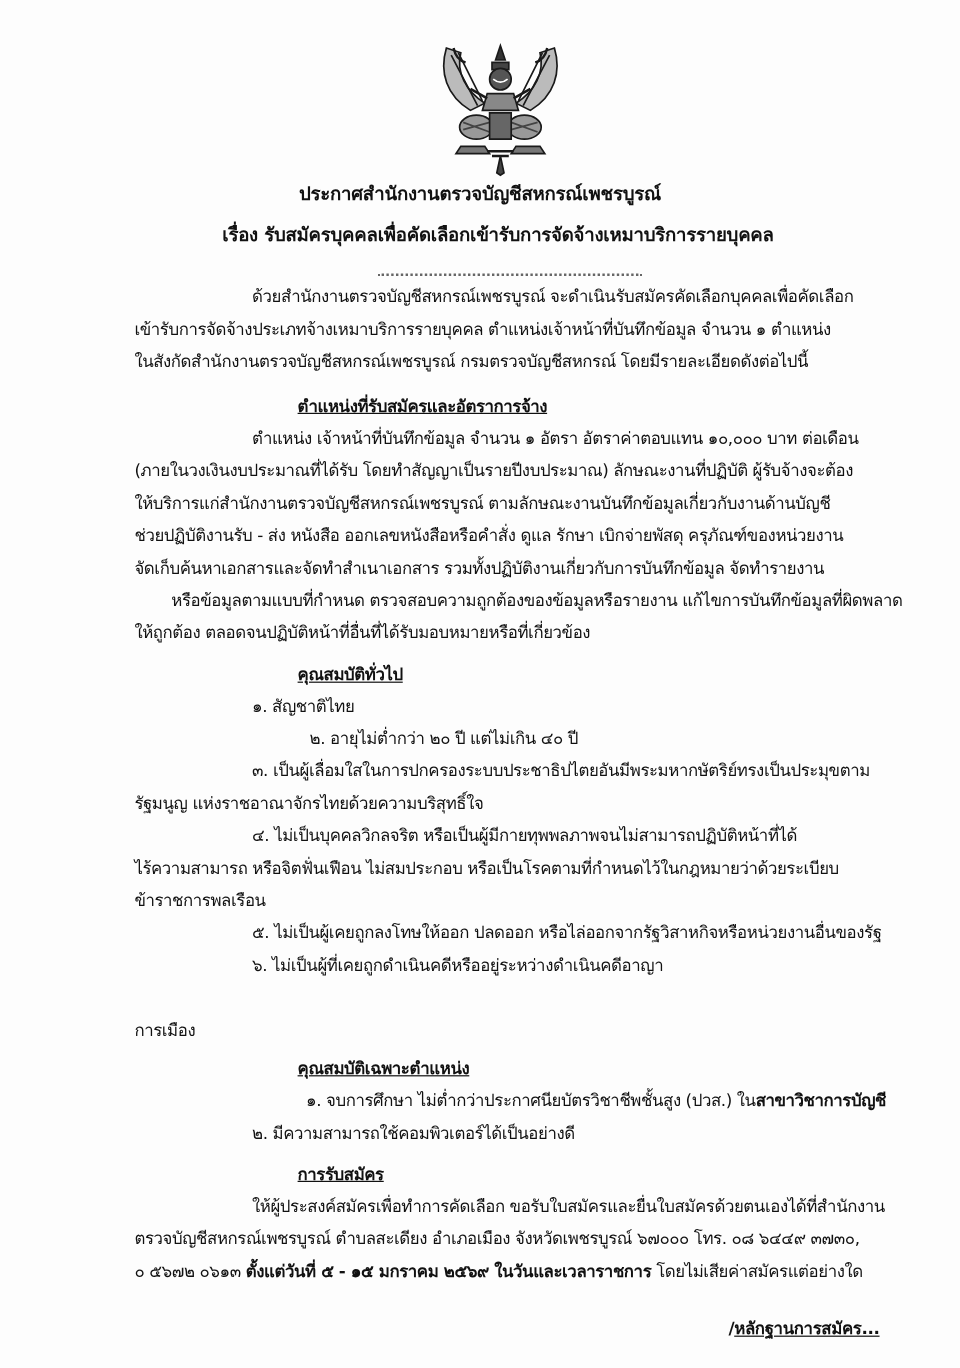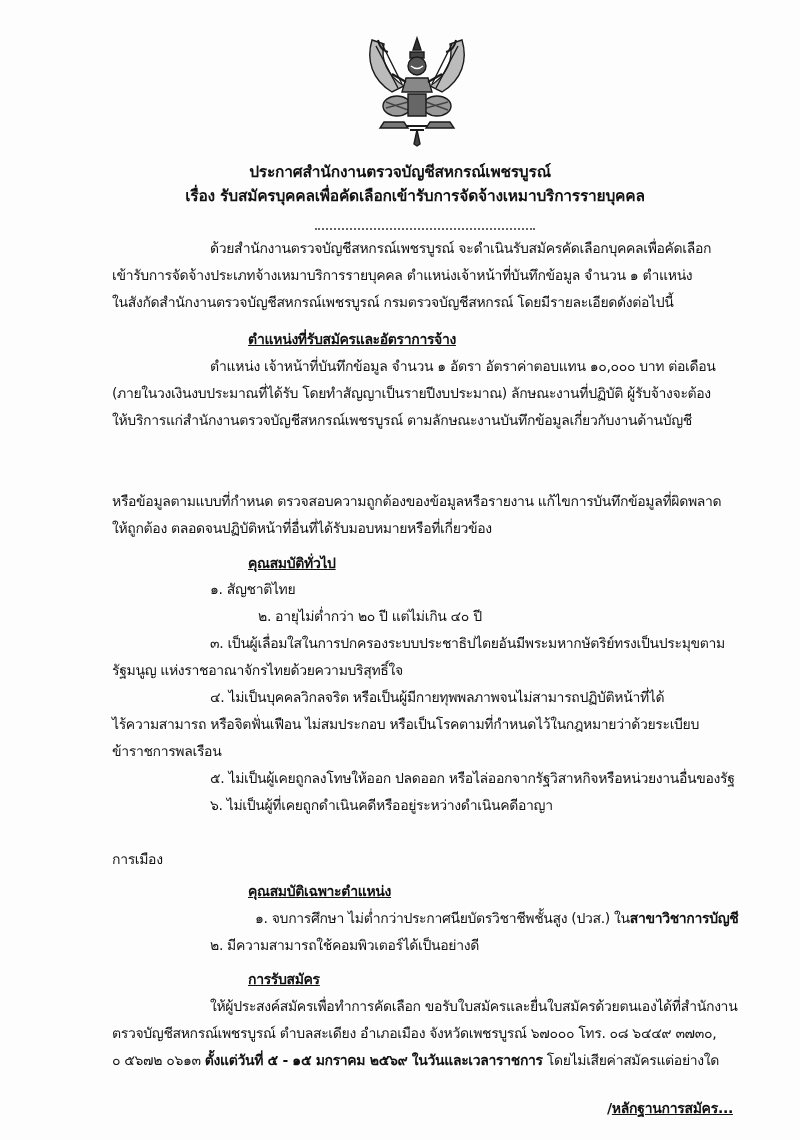--- a/index.html
+++ b/index.html
@@ -56,33 +56,35 @@
       <path d="M24 72 l22 8 M24 78 l22 -6 M64 72 l22 8 M64 78 l22 -6" stroke="#444"></path>
       <path d="M46 64 h18 v22 h-18 z" fill="#666"></path>
 
       <path d="M22 92 h20 l4 6 h-28 z" fill="#777"></path>
       <path d="M68 92 h20 l4 6 h-28 z" fill="#777"></path>
       <path d="M44 96 h22 M48 100 h14" stroke-width="2"></path>
       <path d="M55 100 L52 114 L55 116 L58 114 Z" fill="#444"></path>
     </g>
   </svg>
 
-  <div class="title" style="top:160px;">ประกาศสำนักงานตรวจบัญชีสหกรณ์เพชรบูรณ์</div>
+  <div class="title" style="top:150px;">ประกาศสำนักงานตรวจบัญชีสหกรณ์เพชรบูรณ์</div>
   <div class="title" style="top:184px;padding-left:15px;">เรื่อง รับสมัครบุคคลเพื่อคัดเลือกเข้ารับการจัดจ้างเหมาบริการรายบุคคล</div>
   <div class="dots"></div>
 
   <div class="line ind" style="top:237px;">ด้วยสำนักงานตรวจบัญชีสหกรณ์เพชรบูรณ์ จะดำเนินรับสมัครคัดเลือกบุคคลเพื่อคัดเลือก</div>
   <div class="line" style="top:264px; width:625px;">เข้ารับการจัดจ้างประเภทจ้างเหมาบริการรายบุคคล ตำแหน่งเจ้าหน้าที่บันทึกข้อมูล จำนวน ๑ ตำแหน่ง</div>
   <div class="line" style="top:291px;">ในสังกัดสำนักงานตรวจบัญชีสหกรณ์เพชรบูรณ์ กรมตรวจบัญชีสหกรณ์ โดยมีรายละเอียดดังต่อไปนี้</div>
 
   <div class="line ind heading" style="top:328px;">ตำแหน่งที่รับสมัครและอัตราการจ้าง</div>
   <div class="line ind" style="top:355px;">ตำแหน่ง เจ้าหน้าที่บันทึกข้อมูล จำนวน ๑ อัตรา อัตราค่าตอบแทน ๑๐,๐๐๐ บาท ต่อเดือน</div>
   <div class="line" style="top:382px;">(ภายในวงเงินงบประมาณที่ได้รับ โดยทำสัญญาเป็นรายปีงบประมาณ) ลักษณะงานที่ปฏิบัติ ผู้รับจ้างจะต้อง</div>
   <div class="line" style="top:409px;">ให้บริการแก่สำนักงานตรวจบัญชีสหกรณ์เพชรบูรณ์ ตามลักษณะงานบันทึกข้อมูลเกี่ยวกับงานด้านบัญชี</div>
-  <div class="line" style="top:490px;">หรือข้อมูลตามแบบที่กำหนด ตรวจสอบความถูกต้องของข้อมูลหรือรายงาน แก้ไขการบันทึกข้อมูลที่ผิดพลาด</div>
+  <div class="line" style="top:436px;">ช่วยปฏิบัติงานรับ - ส่ง หนังสือ ออกเลขหนังสือหรือคำสั่ง ดูแล รักษา เบิกจ่ายพัสดุ ครุภัณฑ์ของหน่วยงาน</div>
+  <div class="line" style="top:463px;">จัดเก็บค้นหาเอกสารและจัดทำสำเนาเอกสาร รวมทั้งปฏิบัติงานเกี่ยวกับการบันทึกข้อมูล จัดทำรายงาน</div>
+  <div class="line" style="top:490px;text-align:right;">หรือข้อมูลตามแบบที่กำหนด ตรวจสอบความถูกต้องของข้อมูลหรือรายงาน แก้ไขการบันทึกข้อมูลที่ผิดพลาด</div>
   <div class="line" style="top:517px;">ให้ถูกต้อง ตลอดจนปฏิบัติหน้าที่อื่นที่ได้รับมอบหมายหรือที่เกี่ยวข้อง</div>
 
   <div class="line ind heading" style="top:552px;">คุณสมบัติทั่วไป</div>
   <div class="line ind" style="top:578px;">๑. สัญชาติไทย</div>
   <div class="line ind" style="top:605px;margin-left:48px;">๒. อายุไม่ต่ำกว่า ๒๐ ปี แต่ไม่เกิน ๔๐ ปี</div>
   <div class="line ind" style="top:632px;">๓. เป็นผู้เลื่อมใสในการปกครองระบบประชาธิปไตยอันมีพระมหากษัตริย์ทรงเป็นประมุขตาม</div>
   <div class="line" style="top:659px;">รัฐมนูญ แห่งราชอาณาจักรไทยด้วยความบริสุทธิ์ใจ</div>
   <div class="line ind" style="top:686px;">๔. ไม่เป็นบุคคลวิกลจริต หรือเป็นผู้มีกายทุพพลภาพจนไม่สามารถปฏิบัติหน้าที่ได้</div>
   <div class="line" style="top:713px;">ไร้ความสามารถ หรือจิตฟั่นเฟือน ไม่สมประกอบ หรือเป็นโรคตามที่กำหนดไว้ในกฎหมายว่าด้วยระเบียบ</div>
   <div class="line" style="top:740px;">ข้าราชการพลเรือน</div>

